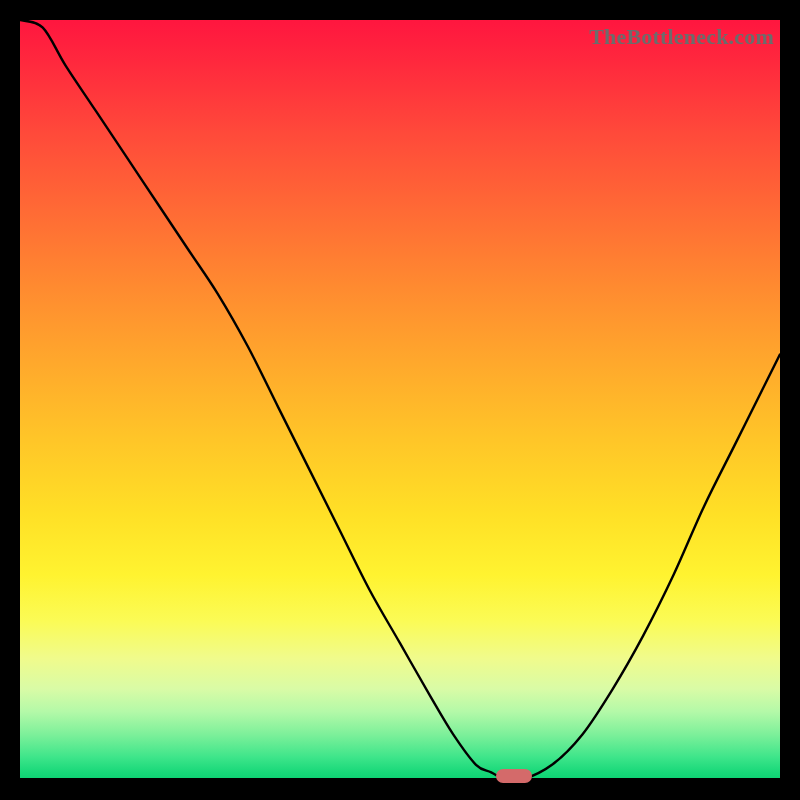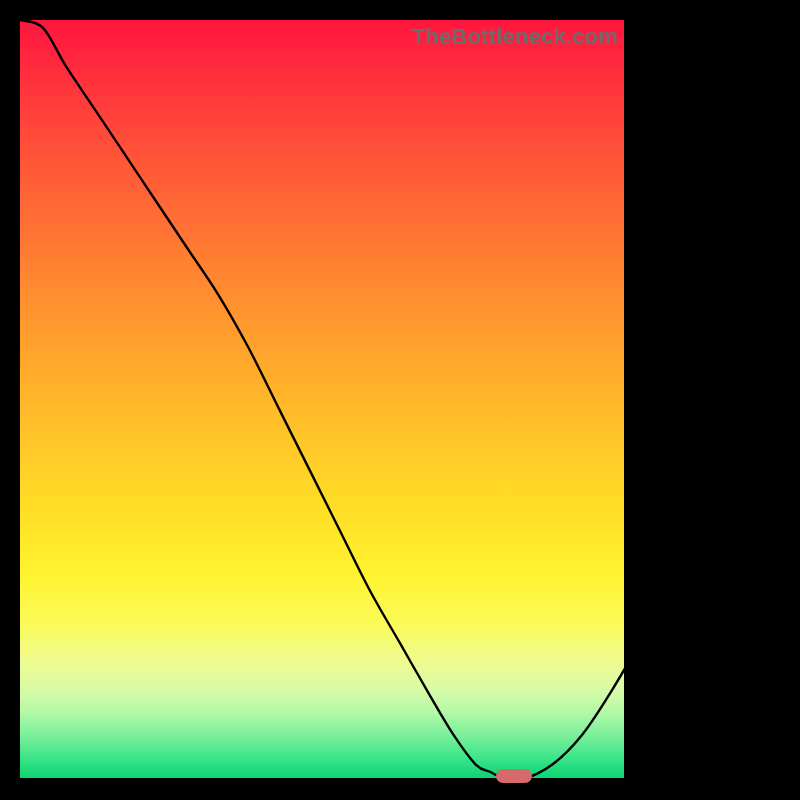--- a/index.html
+++ b/index.html
@@ -14,21 +14,21 @@
   .frame {
     position: relative;
     width: 800px;
     height: 800px;
     background: #000;
   }
   .plot-area {
     position: absolute;
     left: 20px;
     top: 20px;
-    width: 604px;
+    width: 760px;
     height: 760px;
     
     background: linear-gradient(
       to bottom,
       #ff163f 0%,
       #ff2a3d 6%,
       #ff4a3a 15%,
       #ff6a35 25%,
       #ff8a30 35%,
       #ffa82c 45%,
@@ -37,20 +37,21 @@
       #fff330 73%,
       #fbfb55 79%,
       #f0fb8c 84%,
       #d9fba6 88%,
       #b4f9a8 91%,
       #7df09a 94%,
       #3ee58a 97%,
       #18d879 99%,
       #0cd172 100%
     );
+    font-family: Liberation Serif, serif;
   }
   .watermark {
     position: absolute;
     top: 4px;
     right: 6px;
     color: #6c6c6c;
     font-size: 22px;
     font-weight: 600;
     letter-spacing: 0.2px;
     user-select: none;

